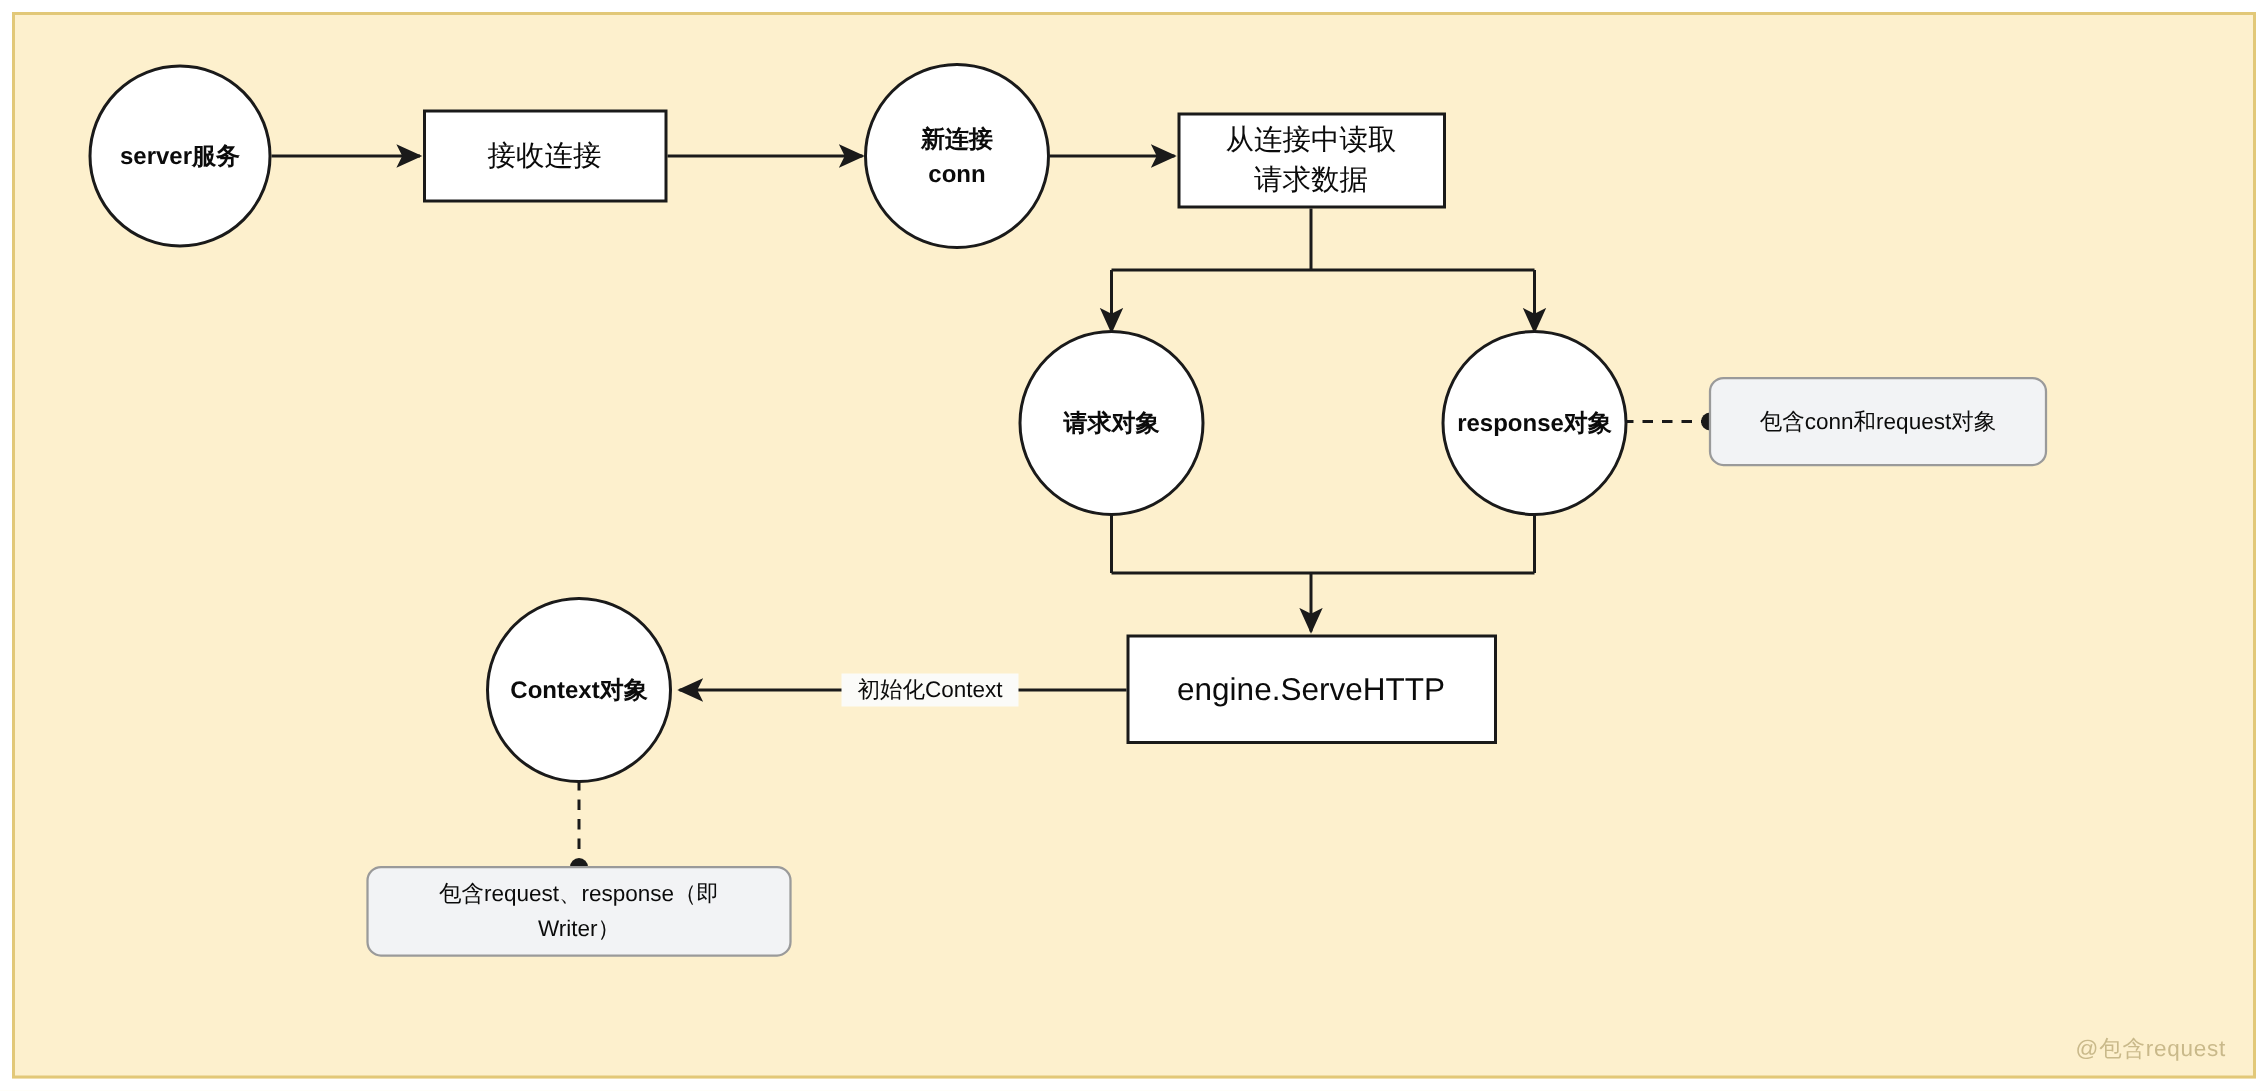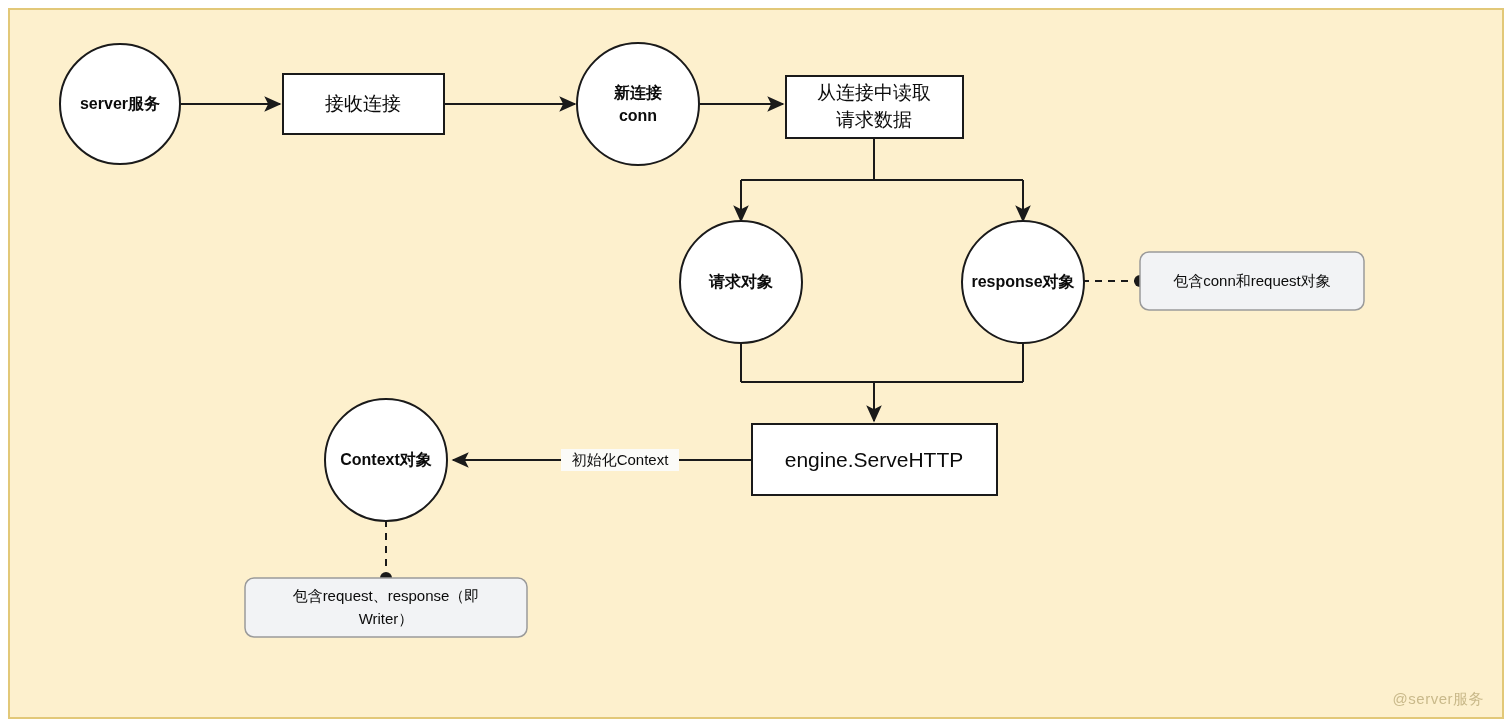--- a/index.html
+++ b/index.html
@@ -225,15 +225,15 @@
 
     
     <g>
       <rect class="note-shape" x="245" y="578" width="282" height="59" rx="9" ry="9"></rect>
       <text class="note-label" x="386" y="597">包含request、response（即</text>
       <text class="note-label" x="386" y="620">Writer）</text>
     </g>
 
   </svg>
 
-  <div class="watermark">@server服务</div>
+  <div class="watermark">@包含request</div>
 
 </div>
 
 </body></html>

